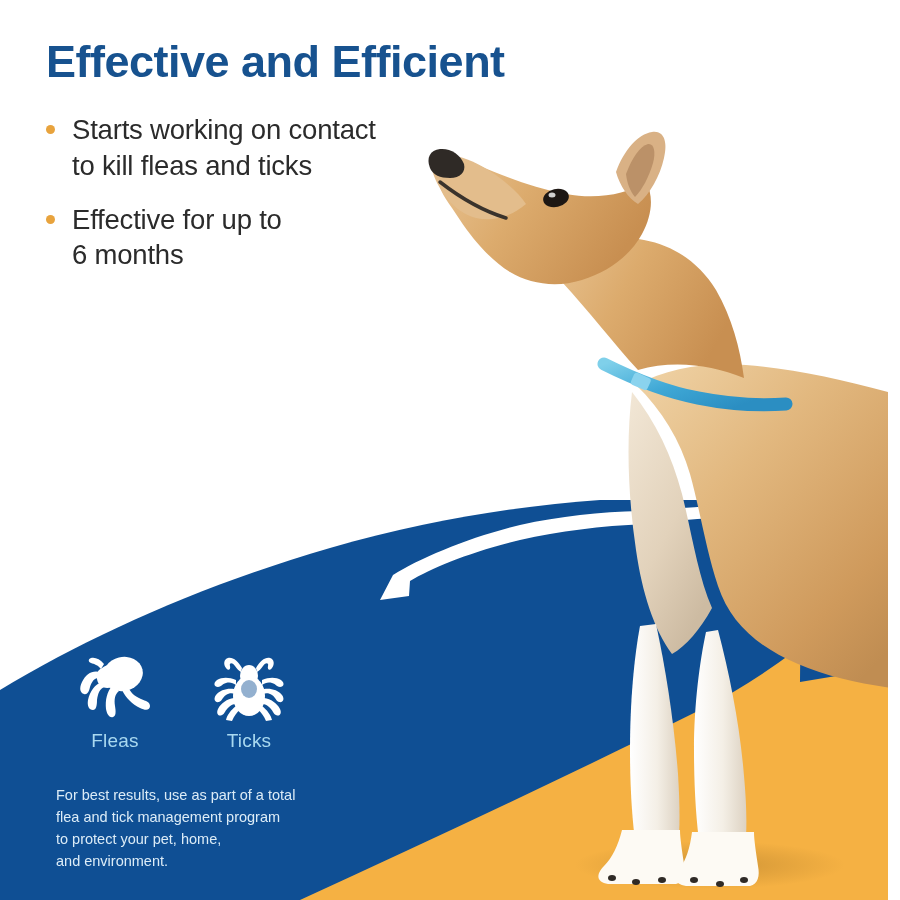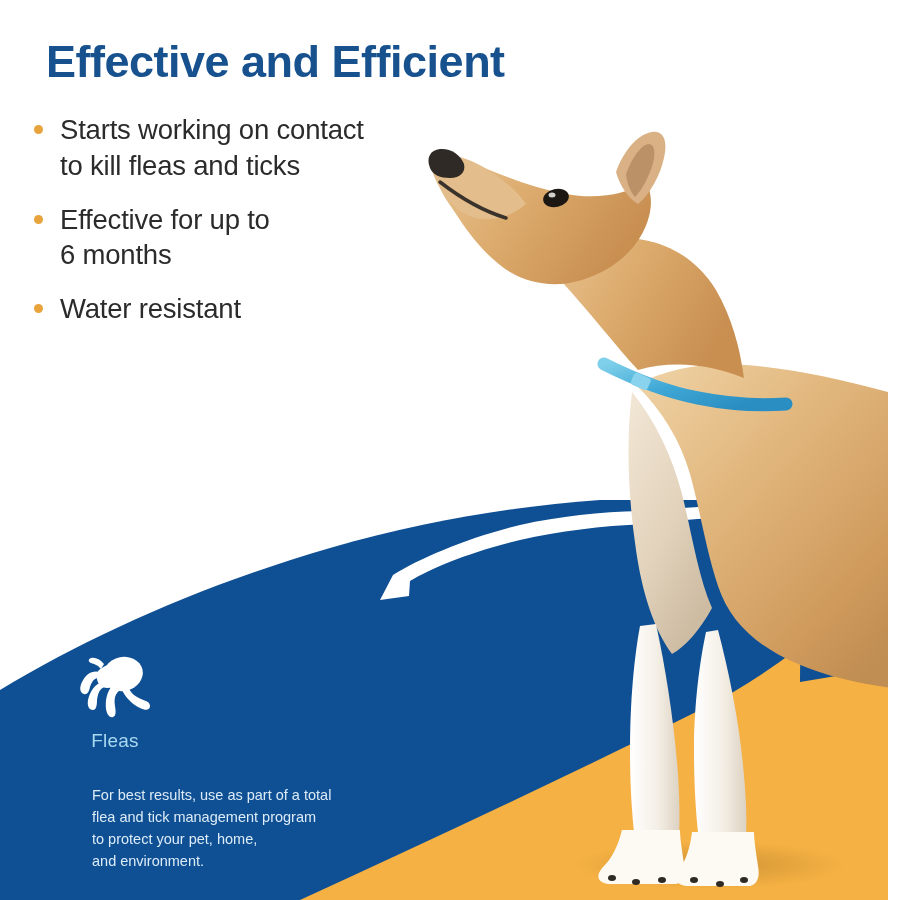--- a/index.html
+++ b/index.html
@@ -49,21 +49,21 @@
     font-weight: bold;
     letter-spacing: -0.5px;
     color: #17528f;
     line-height: 1.05;
     white-space: nowrap;
   }
 
   
   #bullets {
     position: absolute;
-    left: 28px;
+    left: 40px;
     top: 112px;
     width: 470px;
     z-index: 5;
     list-style: none;
   }
 
   .bullet-item {
     position: relative;
     padding-left: 32px;
     margin-bottom: 18px;
@@ -110,21 +110,21 @@
     margin-top: 8px;
     font-size: 19px;
     font-weight: 400;
     color: #a9d9f0;
     letter-spacing: 0.2px;
   }
 
   
   #footer-note {
     position: absolute;
-    left: 92px;
+    left: 56px;
     top: 784px;
     z-index: 6;
     width: 330px;
     font-size: 14.5px;
     line-height: 1.52;
     color: #dcecf7;
     font-weight: 400;
     white-space: pre-line;
   }
 </style>
@@ -319,24 +319,20 @@
     <li class="bullet-item">
       <span class="bullet-dot"></span>
       <span class="bullet-text">Starts working on contact
 to kill fleas and ticks</span>
     </li>
     <li class="bullet-item">
       <span class="bullet-dot"></span>
       <span class="bullet-text">Effective for up to
 6 months</span>
     </li>
-    <li class="bullet-item">
-      <span class="bullet-dot"></span>
-      <span class="bullet-text">Water resistant</span>
-    </li>
   </ul>
 
   <div id="pest-row">
 
     <div class="pest">
       <svg class="pest-icon" viewBox="0 0 74 70" aria-hidden="true">
         <g fill="#ffffff">
 
           <ellipse cx="45" cy="22" rx="20" ry="17" transform="rotate(-14 45 22)"></ellipse>
 
@@ -348,20 +344,46 @@
           <path d="M34,34 C 29,40 27,48 28,57 C 29,63 32,66 35,65 C 38,64 38,60 37,54 C 36,47 37,42 41,39 Z"></path>
 
           <path d="M44,38 C 48,46 54,52 62,56 C 68,59 72,58 72,54 C 72,50 68,49 63,47 C 56,44 52,40 50,34 Z"></path>
 
           <path d="M26,12 C 22,7 17,5 13,6 C 10,7 10,10 13,11 C 16,12 20,13 23,17 Z"></path>
         </g>
       </svg>
       <span class="pest-label">Fleas</span>
     </div>
 
+    <div class="pest">
+      <svg class="pest-icon" viewBox="0 0 74 70" aria-hidden="true">
+        <g fill="#ffffff">
+
+          <ellipse cx="37" cy="44" rx="16" ry="20"></ellipse>
+
+          <ellipse cx="37" cy="24" rx="9" ry="11"></ellipse>
+
+          <path d="M30,16 C 26,9 21,5 16,6 C 12,7 11,12 14,16 C 16,19 19,18 18,14 C 17,11 20,10 23,14 C 25,17 27,19 29,20 Z"></path>
+          <path d="M44,16 C 48,9 53,5 58,6 C 62,7 63,12 60,16 C 58,19 55,18 56,14 C 57,11 54,10 51,14 C 49,17 47,19 45,20 Z"></path>
+
+          <path d="M24,28 C 17,25 10,25 5,28 C 1,31 2,35 6,35 C 9,35 10,32 14,31 C 18,30 21,31 24,33 Z"></path>
+          <path d="M22,37 C 15,36 8,38 4,43 C 1,47 3,51 7,50 C 10,49 10,46 14,43 C 17,41 20,41 23,42 Z"></path>
+          <path d="M22,46 C 15,47 9,51 6,57 C 4,61 6,65 10,63 C 13,62 13,58 17,55 C 19,53 21,52 24,52 Z"></path>
+          <path d="M24,54 C 19,58 15,63 14,68 L 20,69 C 22,64 25,60 28,58 Z"></path>
+
+          <path d="M50,28 C 57,25 64,25 69,28 C 73,31 72,35 68,35 C 65,35 64,32 60,31 C 56,30 53,31 50,33 Z"></path>
+          <path d="M52,37 C 59,36 66,38 70,43 C 73,47 71,51 67,50 C 64,49 64,46 60,43 C 57,41 54,41 51,42 Z"></path>
+          <path d="M52,46 C 59,47 65,51 68,57 C 70,61 68,65 64,63 C 61,62 61,58 57,55 C 55,53 53,52 50,52 Z"></path>
+          <path d="M50,54 C 55,58 59,63 60,68 L 54,69 C 52,64 49,60 46,58 Z"></path>
+        </g>
+
+        <ellipse cx="37" cy="37" rx="8" ry="9" fill="#0f4f94" opacity="0.45"></ellipse>
+      </svg>
+      <span class="pest-label">Ticks</span>
+    </div>
 
   </div>
 
   <p id="footer-note">For best results, use as part of a total
 flea and tick management program
 to protect your pet, home,
 and environment.</p>
 
 </div>
 

